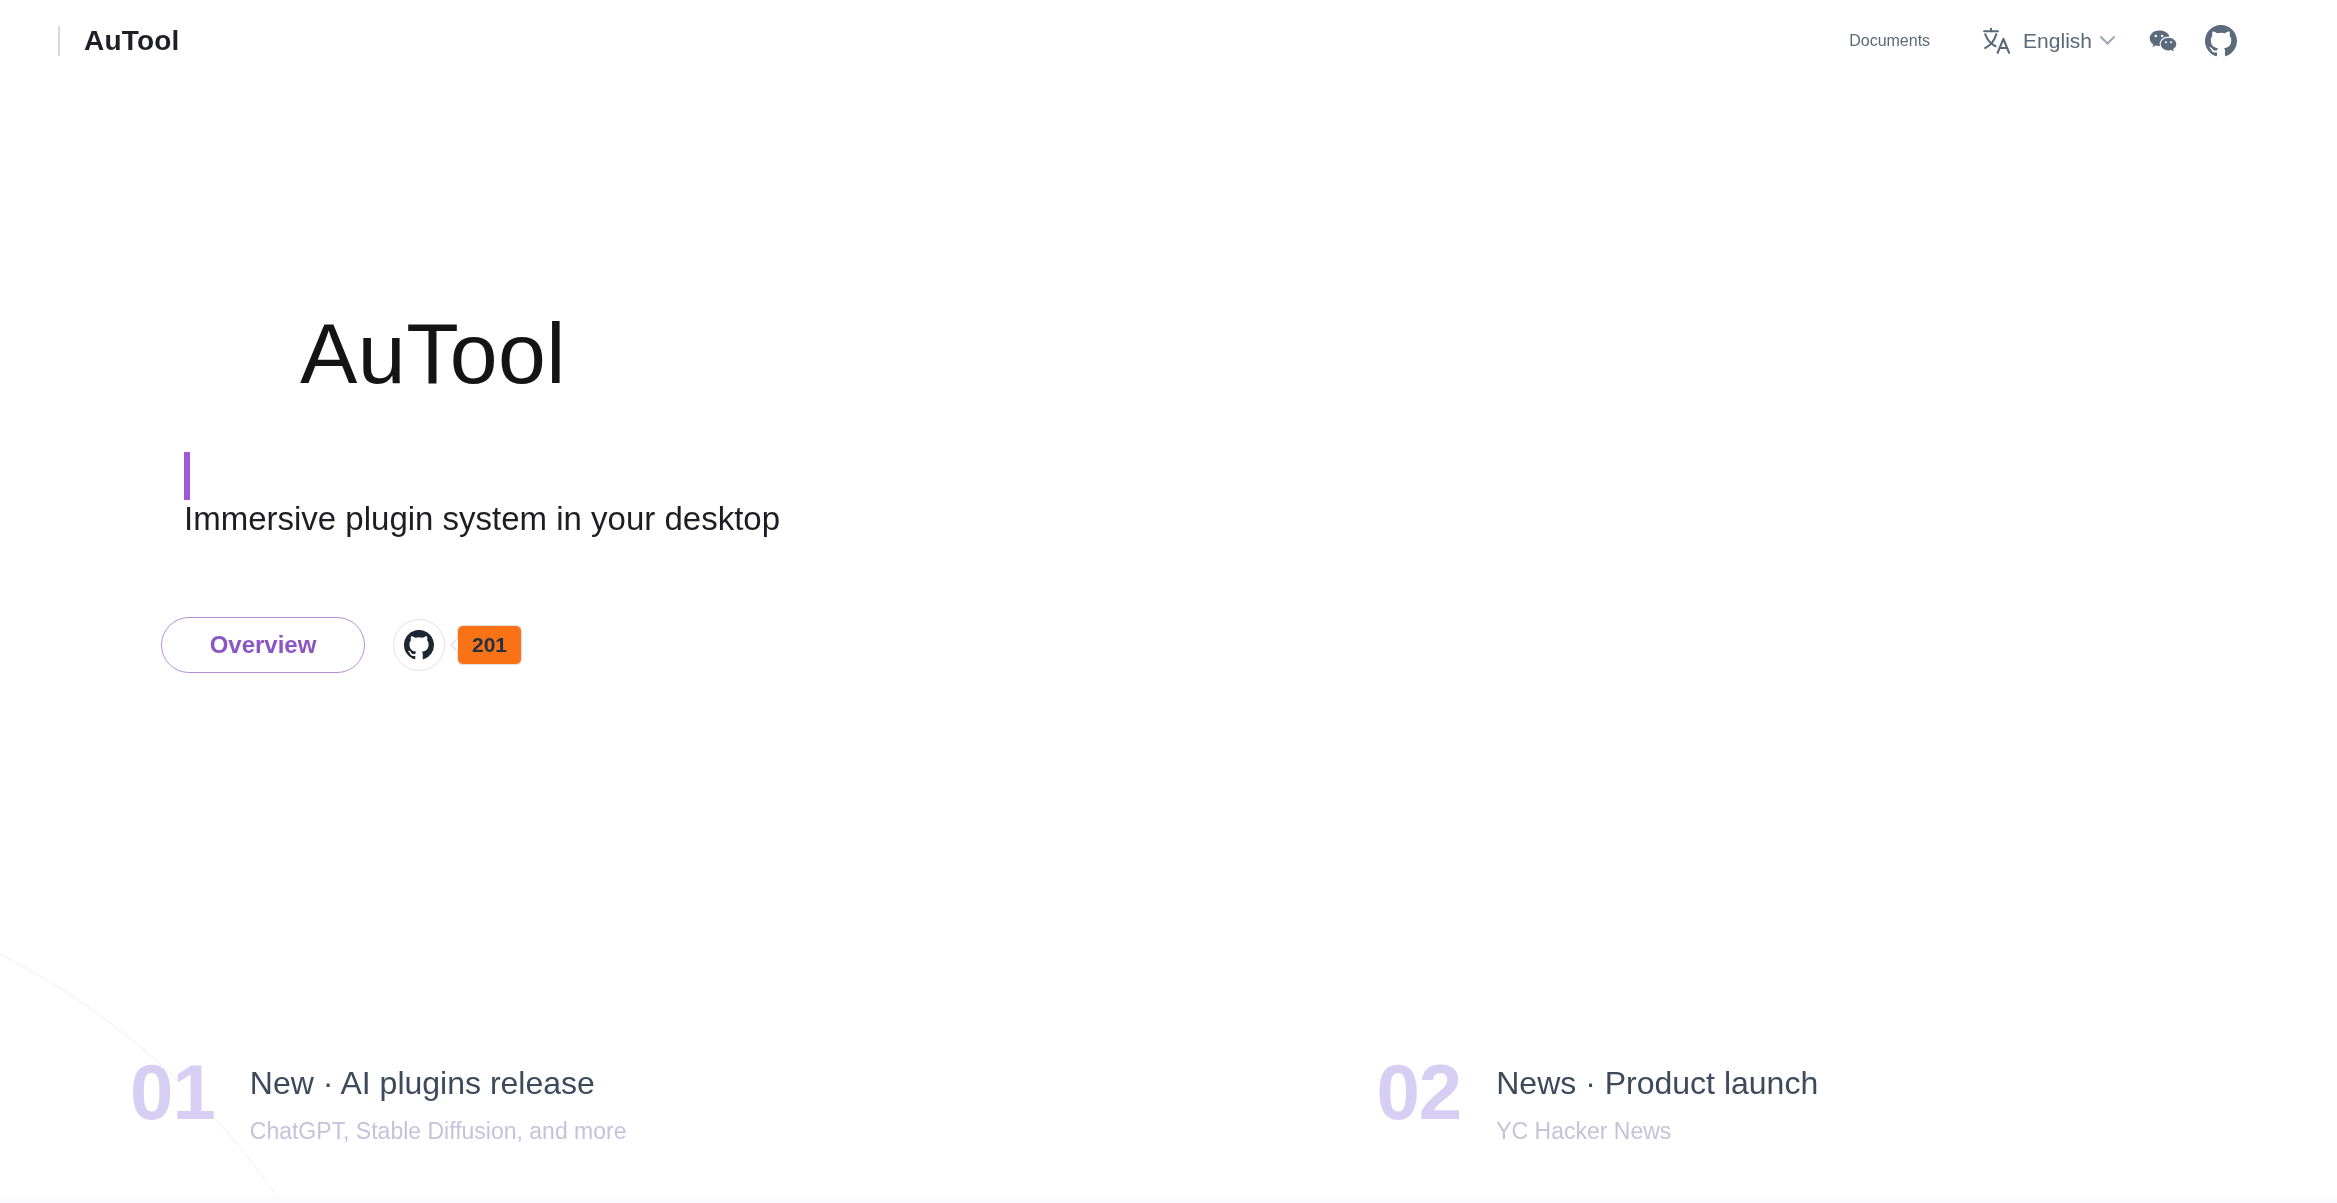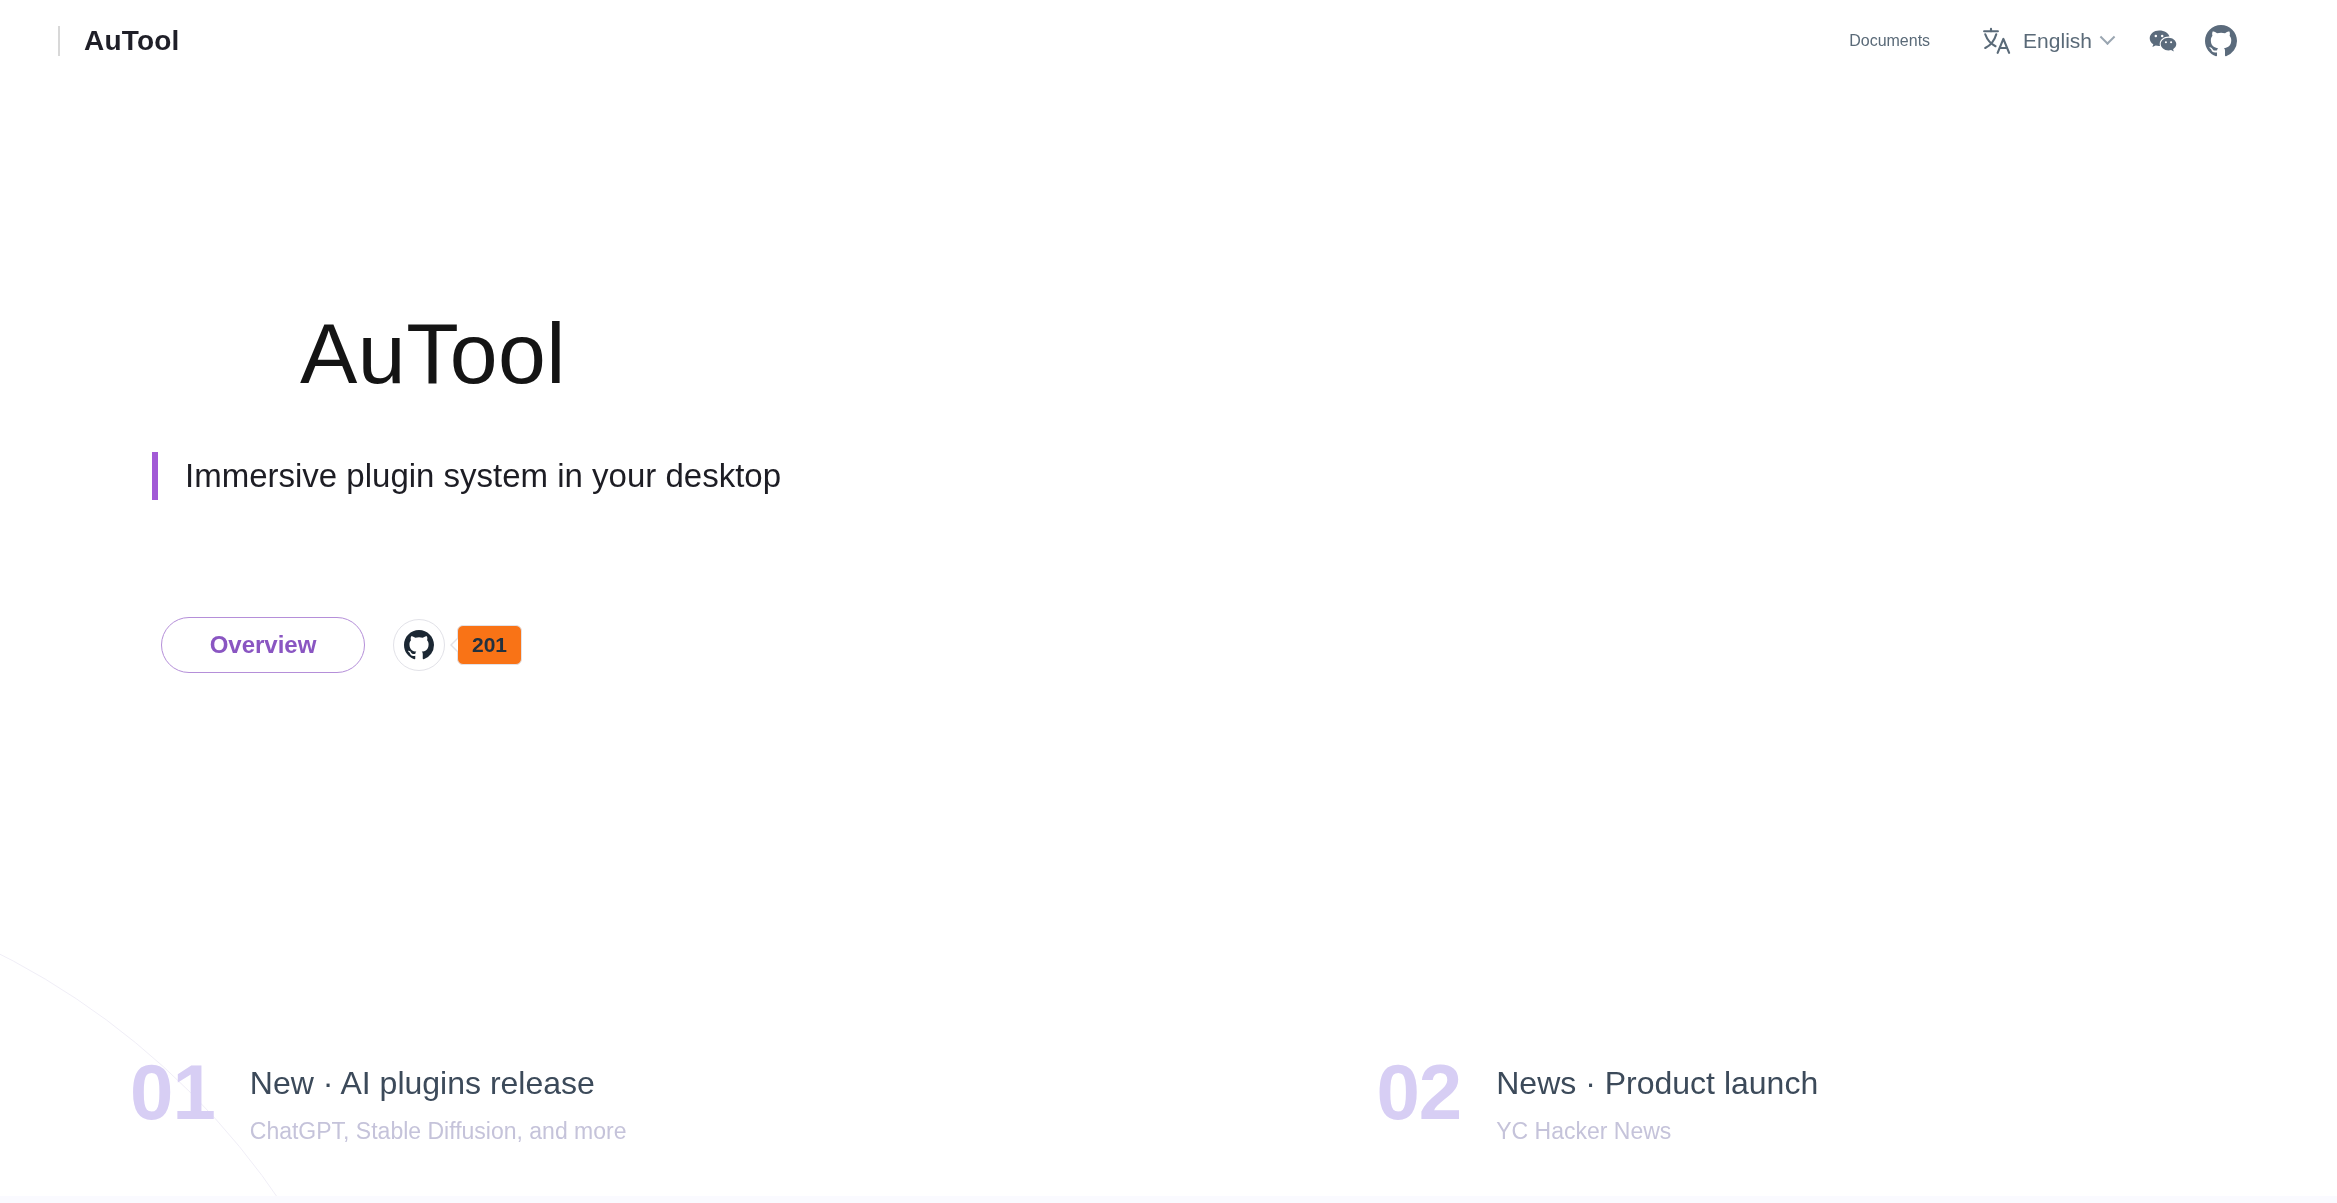--- a/index.html
+++ b/index.html
@@ -139,24 +139,25 @@
     top: 310px;
     font-size: 86px;
     font-weight: 300;
     color: #141414;
     letter-spacing: 0.5px;
     line-height: 1;
   }
 
   .tagline-row {
     position: absolute;
-    left: 152px;
+    left: 184px;
     top: 452px;
     display: flex;
-    align-items: center;
+    align-items: flex-start;
+    flex-direction: column;
   }
 
   .tagline-bar {
     width: 6px;
     height: 48px;
     background: #a259d6;
     margin-right: 27px;
     flex: none;
   }
 

